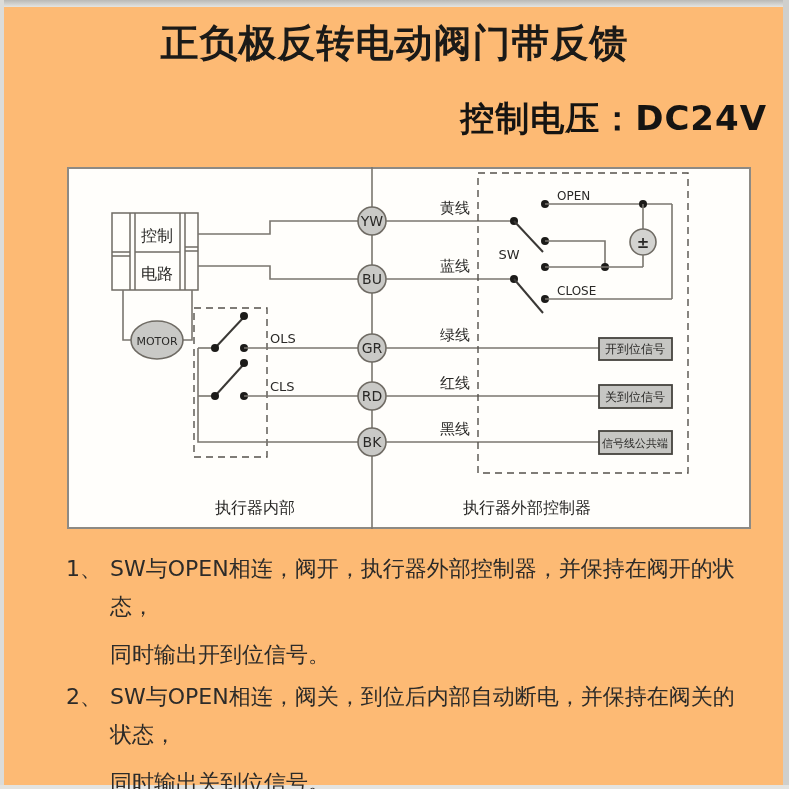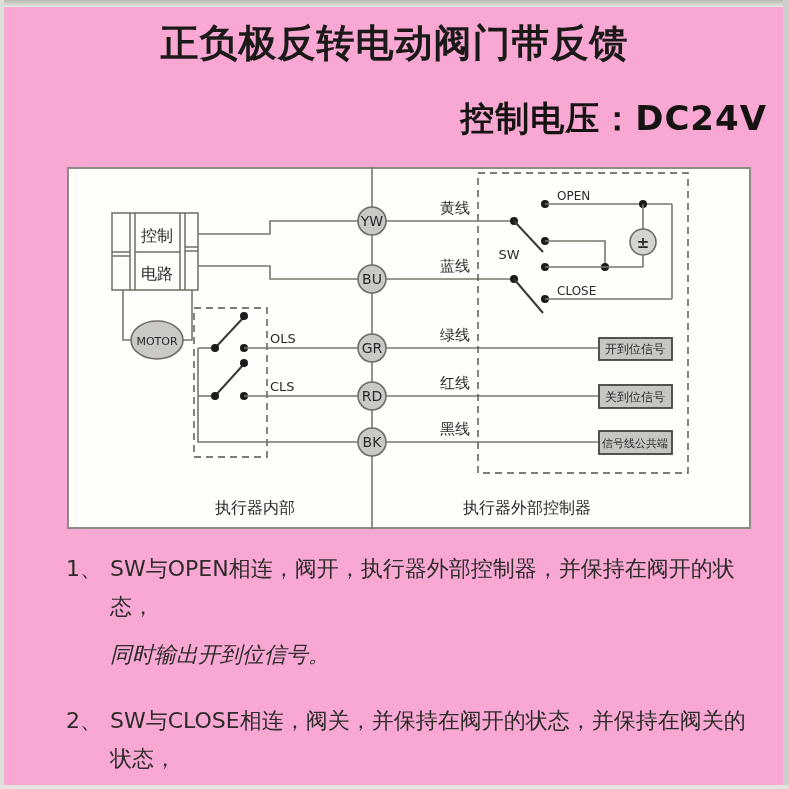--- a/index.html
+++ b/index.html
@@ -1,18 +1,18 @@
 <!DOCTYPE html>
 <html><head>
 <meta charset="utf-8">
 <style>
   html,body{margin:0;padding:0;background:#ffffff;}
   .page{
     position:relative;width:789px;height:789px;overflow:hidden;
-    background:#f9a8d4;
+    background:#fdba74;
     font-family:"DejaVu Sans","Liberation Sans",sans-serif;
     color:#22211f;
   }
   .edge{position:absolute;background:#c6c6c3;}
   .edge.top{left:0;top:0;width:789px;height:7px;background:linear-gradient(#b9b9b6,#e4e4e1);}
   .edge.left{left:0;top:0;width:4px;height:789px;background:#dcdcd9;}
   .edge.right{right:0;top:0;width:6px;height:789px;background:#cfcfcc;}
   .edge.bottom{left:0;bottom:0;width:789px;height:4px;background:#e3e3e0;}
   .title{
     position:absolute;left:0;top:18px;width:789px;text-align:center;
@@ -24,21 +24,21 @@
   }
   .diagram-frame{
     position:absolute;left:67px;top:167px;width:684px;height:362px;
     border:2px solid #8d8a84;box-sizing:border-box;background:#fffefb;
   }
   .diagram-frame svg{position:absolute;left:-2px;top:-2px;}
   svg text{font-family:"DejaVu Sans","Liberation Sans",sans-serif;fill:#2a2927;}
   .notes{position:absolute;left:66px;top:550px;width:680px;font-size:22px;color:#2c2b29;}
   .note-row{display:flex;margin-bottom:10px;line-height:38px;}
   .note-num{width:44px;flex:0 0 44px;}
-  .note-cont{padding-left:44px;line-height:38px;margin-bottom:28px;font-style:italic;}
+  .note-cont{padding-left:44px;line-height:38px;margin-bottom:4px;}
 </style>
 </head>
 <body>
 
 <div class="page">
   <div class="edge top"></div>
   <div class="edge left"></div>
   <div class="edge right"></div>
   <div class="edge bottom"></div>
 
@@ -165,17 +165,17 @@
   </div>
 
   <div class="notes">
     <div class="note-row">
       <span class="note-num">1、</span>
       <span>SW与OPEN相连，阀开，执行器外部控制器，并保持在阀开的状态，</span>
     </div>
     <div class="note-cont">同时输出开到位信号。</div>
     <div class="note-row">
       <span class="note-num">2、</span>
-      <span>SW与CLOSE相连，阀关，并保持在阀开的状态，并保持在阀关的状态，</span>
+      <span>SW与OPEN相连，阀关，到位后内部自动断电，并保持在阀关的状态，</span>
     </div>
     <div class="note-cont">同时输出关到位信号。</div>
   </div>
 </div>
 
 </body></html>

